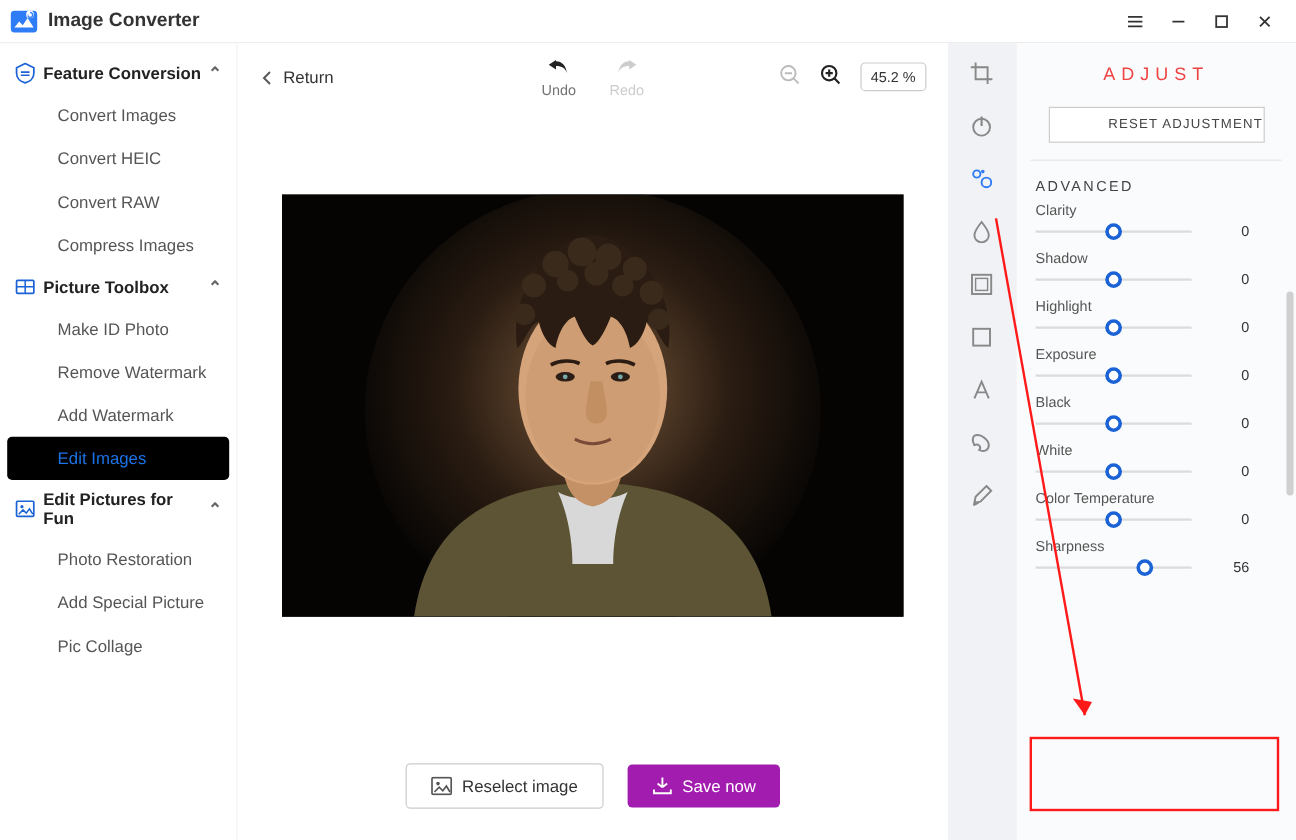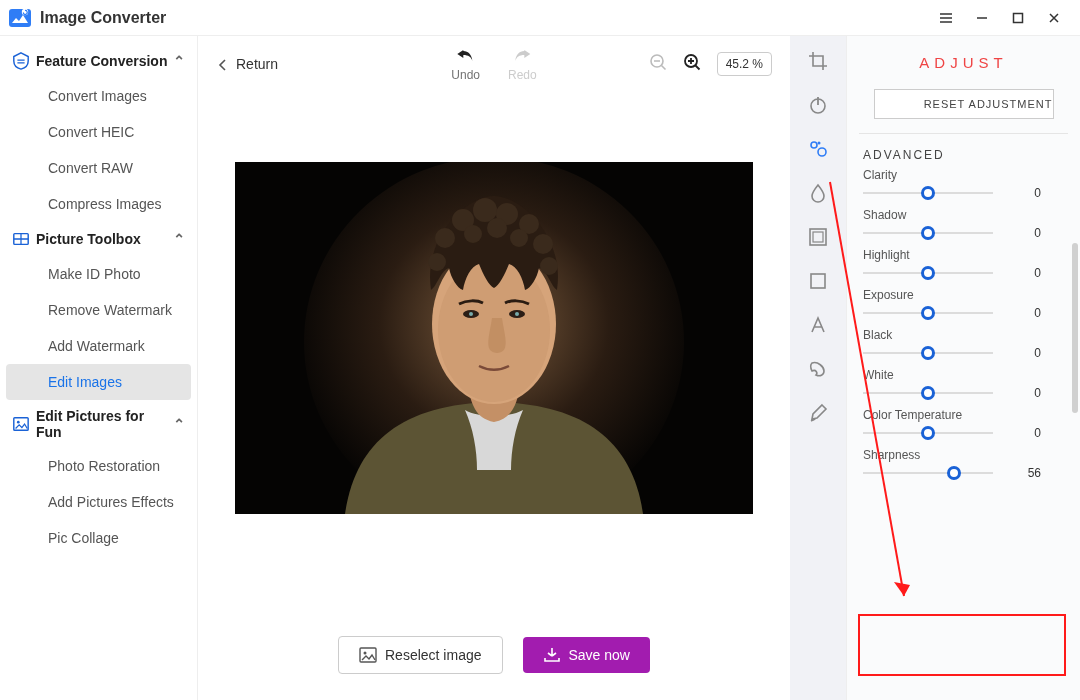--- a/index.html
+++ b/index.html
@@ -11,21 +11,21 @@
   .titlebar-spacer { flex: 1; }
   .win-btn { width: 36px; height: 30px; display: flex; align-items: center; justify-content: center; cursor: pointer; color: #333; }
 
   .main { display: flex; height: 664px; }
 
   .sidebar { width: 198px; border-right: 1px solid #eee; padding: 8px 0; overflow-y: auto; }
   .sb-section { display: flex; align-items: center; padding: 8px 12px; font-weight: 600; font-size: 14px; color: #222; cursor: pointer; }
   .sb-section .sb-ico { width: 18px; height: 18px; margin-right: 6px; }
   .sb-section .chev { margin-left: auto; color: #666; }
   .sb-item { padding: 10px 12px 10px 48px; color: #555; cursor: pointer; font-size: 14px; }
-  .sb-item.active { background: #e5e5e5; color: #1a73e8; border-radius: 4px; margin: 0 6px; padding-left: 42px; }
+  .sb-item.active { background: #000000; color: #1a73e8; border-radius: 4px; margin: 0 6px; padding-left: 42px; }
 
   .canvas-area { flex: 1; display: flex; flex-direction: column; background: #fff; }
   .canvas-toolbar { height: 56px; display: flex; align-items: center; padding: 0 18px; position: relative; }
   .return { display: flex; align-items: flex-end; cursor: pointer; color: #333; font-size: 14px; }
   .toolbar-center { position: absolute; left: 50%; transform: translateX(-50%); display: flex; gap: 28px; }
   .t-btn { text-align: center; cursor: pointer; color: #737373; font-size: 12px; }
   .t-btn.disabled { color: #ccc; cursor: default; }
   .toolbar-right { margin-left: auto; display: flex; align-items: center; gap: 14px; }
   .zoom-btn { color: #aaa; cursor: pointer; }
   .zoom-btn.active { color: #333; }
@@ -126,21 +126,21 @@
       <div class="sb-section">
         <svg class="sb-ico" viewBox="0 0 20 20">
           <rect x="2" y="3" width="16" height="14" rx="1" fill="none" stroke="#1a62d6" stroke-width="1.6"></rect>
           <circle cx="7" cy="8" r="1.5" fill="#1a62d6"></circle>
           <path d="M4 15l4-4 3 3 3-4 3 5" fill="none" stroke="#1a62d6" stroke-width="1.4"></path>
         </svg>
         <span>Edit Pictures for Fun</span>
         <span class="chev">⌃</span>
       </div>
       <div class="sb-item">Photo Restoration</div>
-      <div class="sb-item">Add Pictures Effects</div>
+      <div class="sb-item">Add Special Picture</div>
       <div class="sb-item">Pic Collage</div>
     </div>
 
   <div class="canvas-area">
     <div class="canvas-toolbar">
       <div class="return">
         <svg width="14" height="14" viewBox="0 0 14 14">
             <path d="M9 2 4 7l5 5" fill="none" stroke="#555" stroke-width="1.6"></path>
           </svg>
         <span style="margin-left:6px">Return</span>

